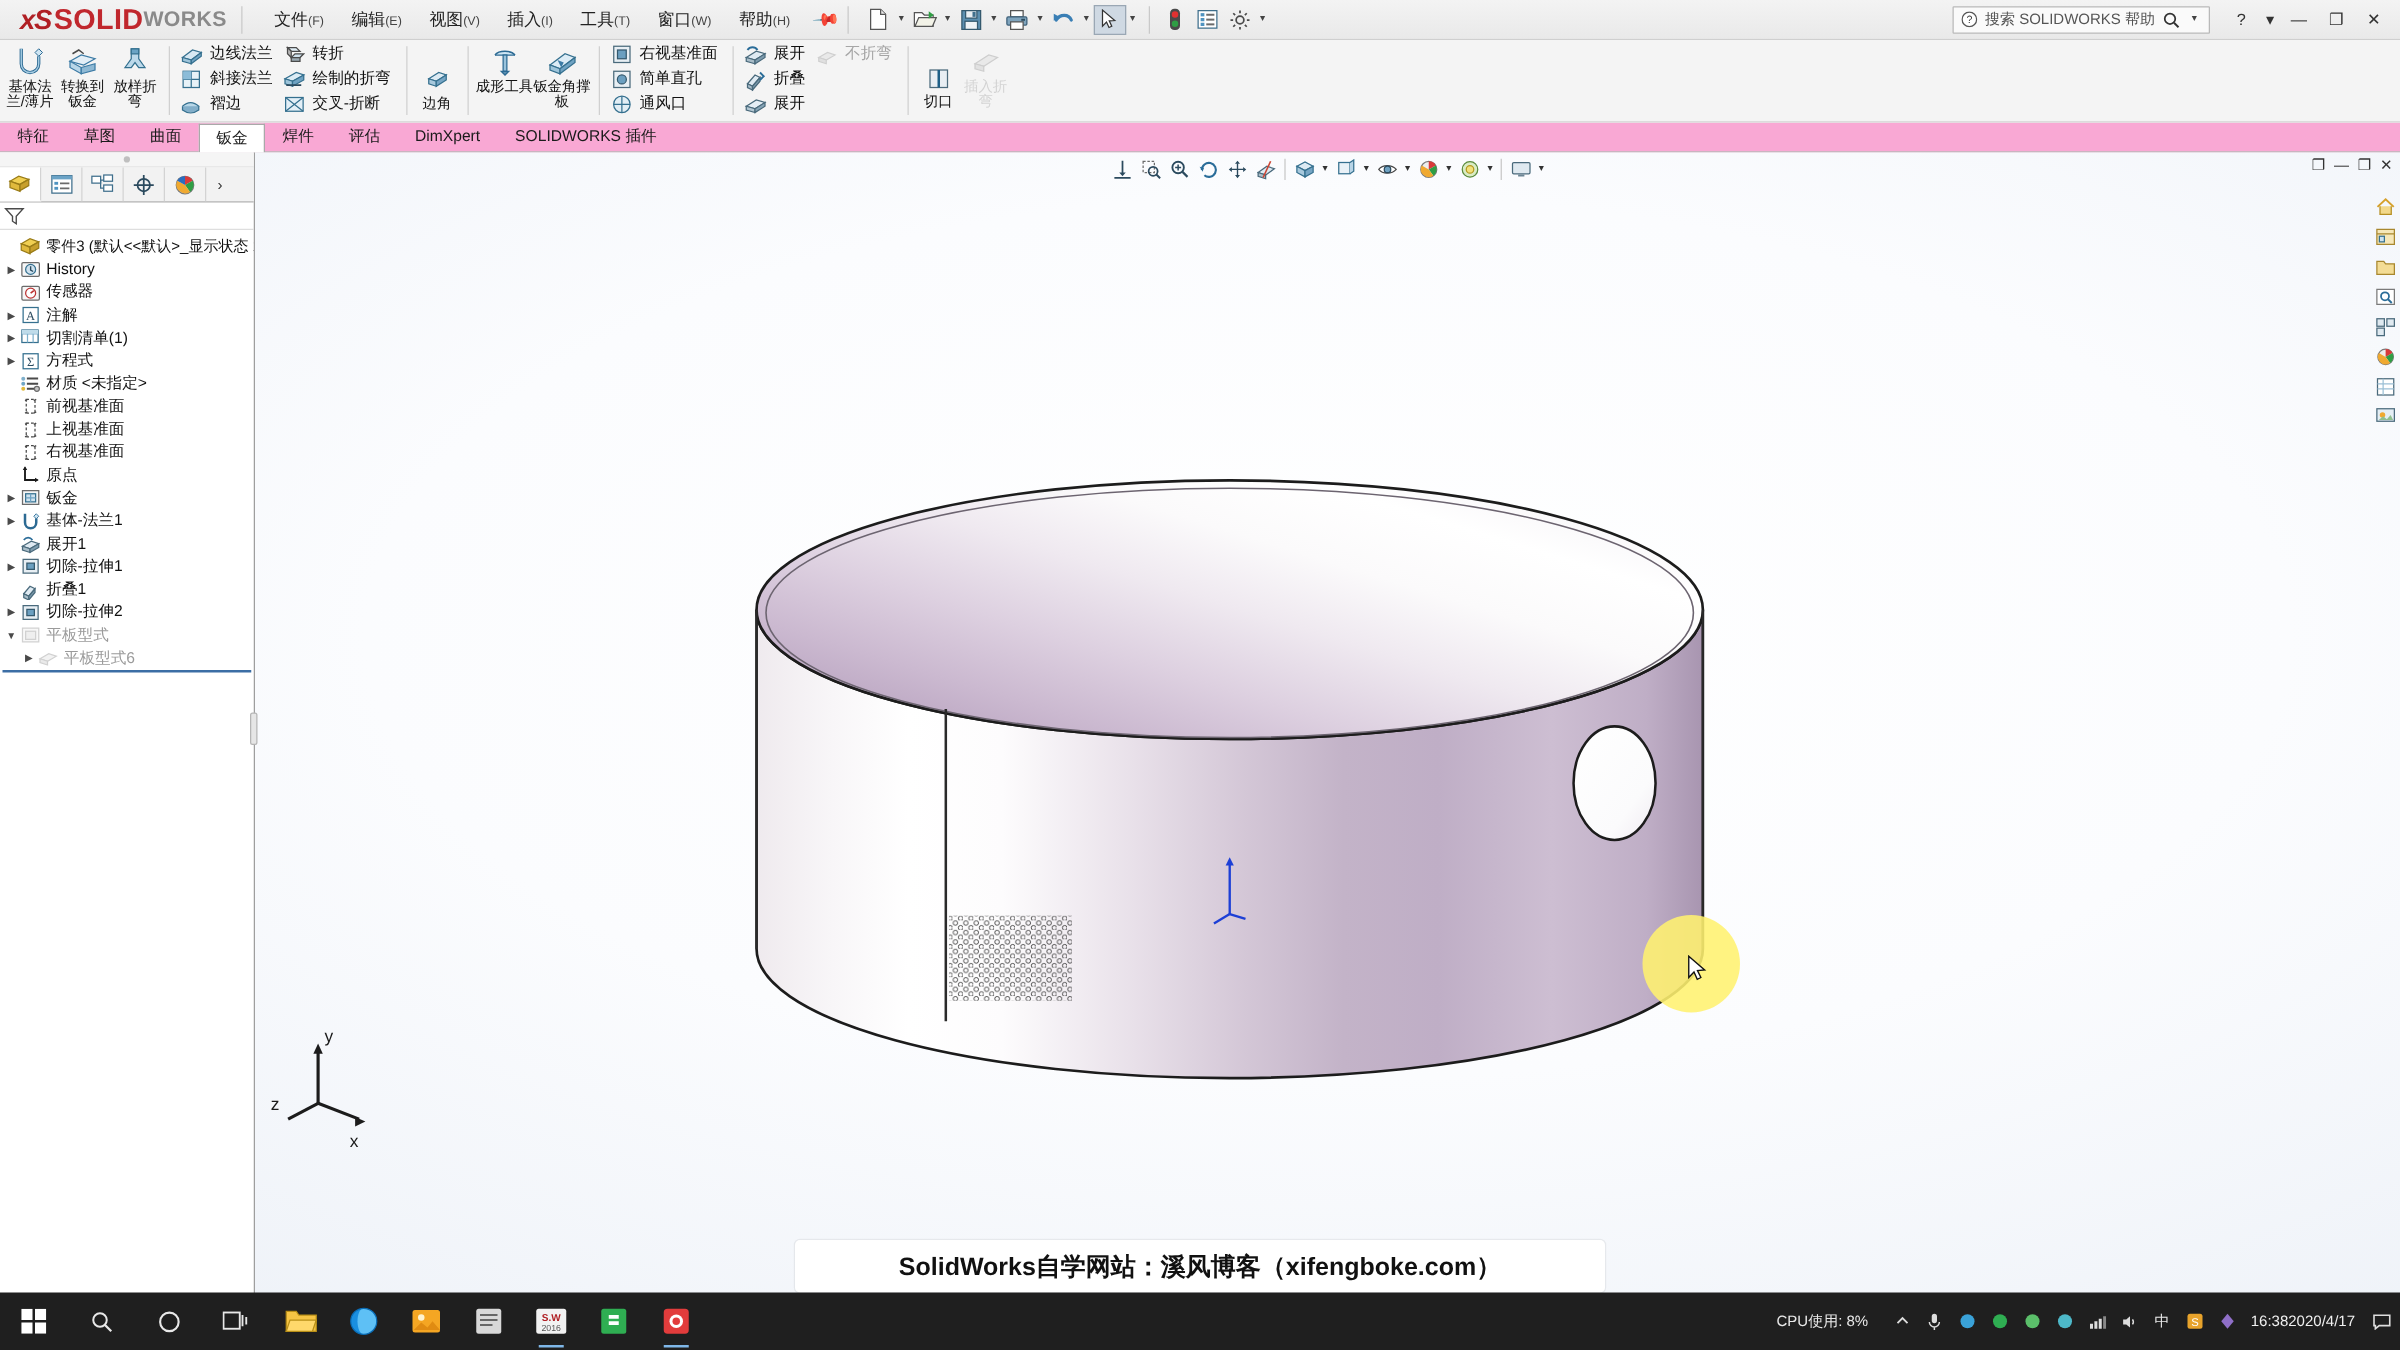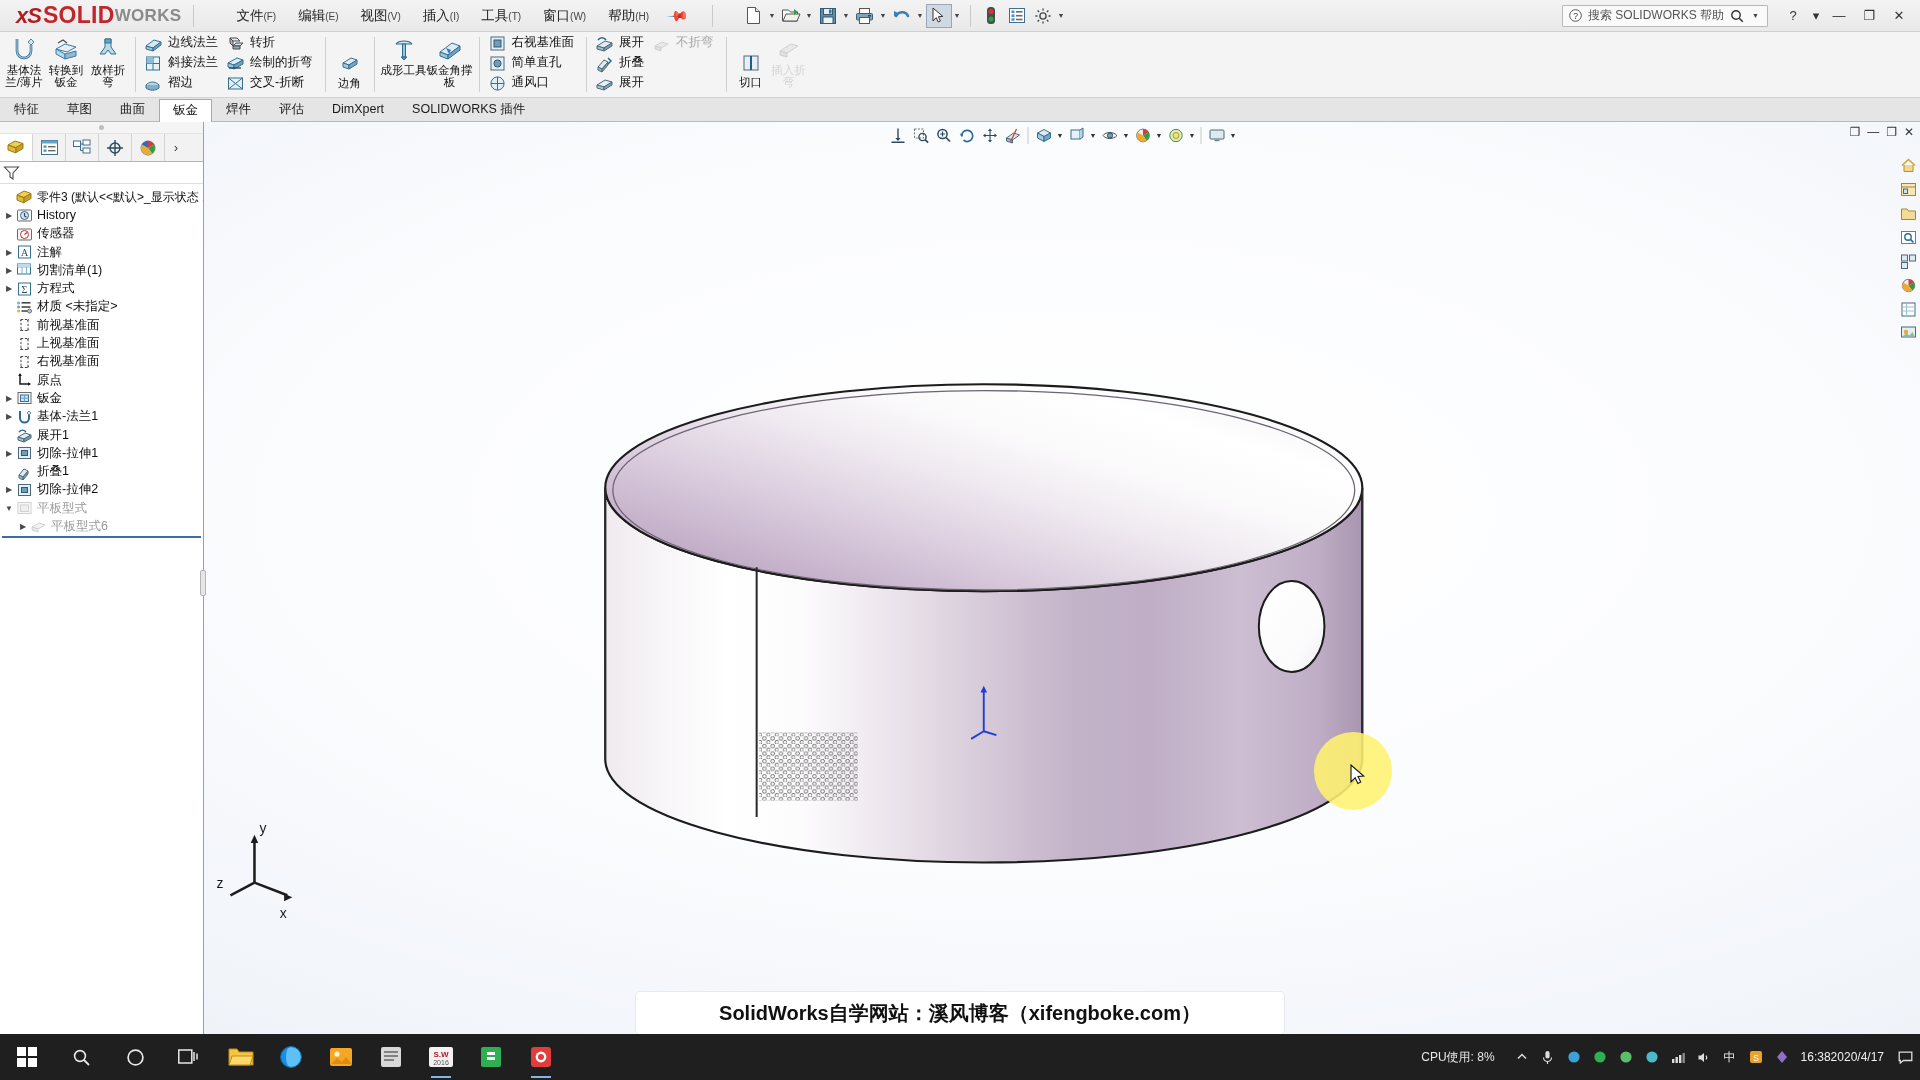--- a/index.html
+++ b/index.html
@@ -11,21 +11,20 @@
     background:#ffffff;
     -webkit-font-smoothing:antialiased;
   }
   .app { width:1920px; height:1080px; position:relative; display:flex; flex-direction:column; }
 
   
   .titlebar{
     height:32px; min-height:32px; display:flex; align-items:center;
     background:linear-gradient(#f3f3f3,#e9e9e9); border-bottom:1px solid #cfcfcf;
     position:relative;
-    gap:17px;
   }
   .logo{ display:flex; align-items:center; padding:0 14px 0 16px; height:100%; }
   .logo-mark{ font-size:22px; color:#b01f24; font-weight:bold; font-style:italic; letter-spacing:-1px; margin-right:2px;}
   .logo-solid{ font-size:23px; font-weight:bold; color:#c0272d; letter-spacing:0.3px;}
   .logo-works{ font-size:17px; font-weight:bold; color:#8a8a8a; letter-spacing:0.3px;}
   .logo-sep{ width:1px; height:22px; background:#c9c9c9; margin-left:12px;}
   .menus{ display:flex; align-items:center; height:100%; }
   .menu-item{ padding:4px 11px; font-size:13.5px; color:#222; cursor:default; }
   .menu-item .mn{ font-size:10px; color:#444; }
   .pin{ margin-left:10px; color:#2f7fb8; font-size:14px; transform:rotate(40deg); display:inline-block;}
@@ -60,21 +59,21 @@
   .big-btn .lbl{ font-size:11.5px; line-height:12px; color:#111; margin-top:2px; }
   .col{ display:flex; flex-direction:column; justify-content:flex-start; padding-top:2px;}
   .small-btn{ display:flex;align-items:flex-start; gap:5px; height:20px; padding:0 6px 0 2px; cursor:default; }
   .small-btn .lbl{ font-size:12.5px; color:#111; white-space:nowrap;}
   .small-btn.disabled .lbl{ color:#a6a6a6; }
   .ico{ width:19px;height:19px; display:block; flex:0 0 19px;}
   .ico-l{ width:26px;height:26px; display:block;}
 
   
   .cmdtabs{
-    height:24px;min-height:24px; background:#e5e5e5; border-bottom:1px solid #b9b9b9;
+    height:24px;min-height:24px; background:#f9a8d4; border-bottom:1px solid #b9b9b9;
     display:flex; align-items:flex-end; padding-left:0px;
   }
   .ctab{
     font-size:12.5px; padding:3px 13px 4px; border:1px solid transparent; border-bottom:none;
     color:#1a1a1a; cursor:default; line-height:15px;
   }
   .ctab.active{ background:#ffffff; border-color:#a9a9a9; position:relative; top:1px; }
 
   
   .main{ flex:1; display:flex; position:relative; min-height:0;}

